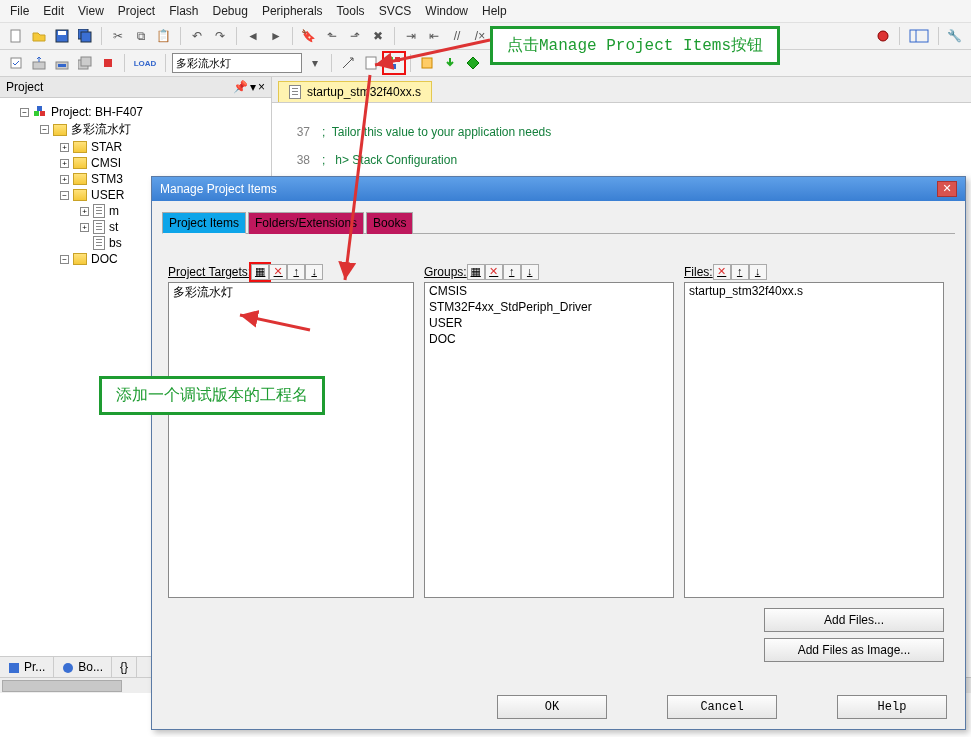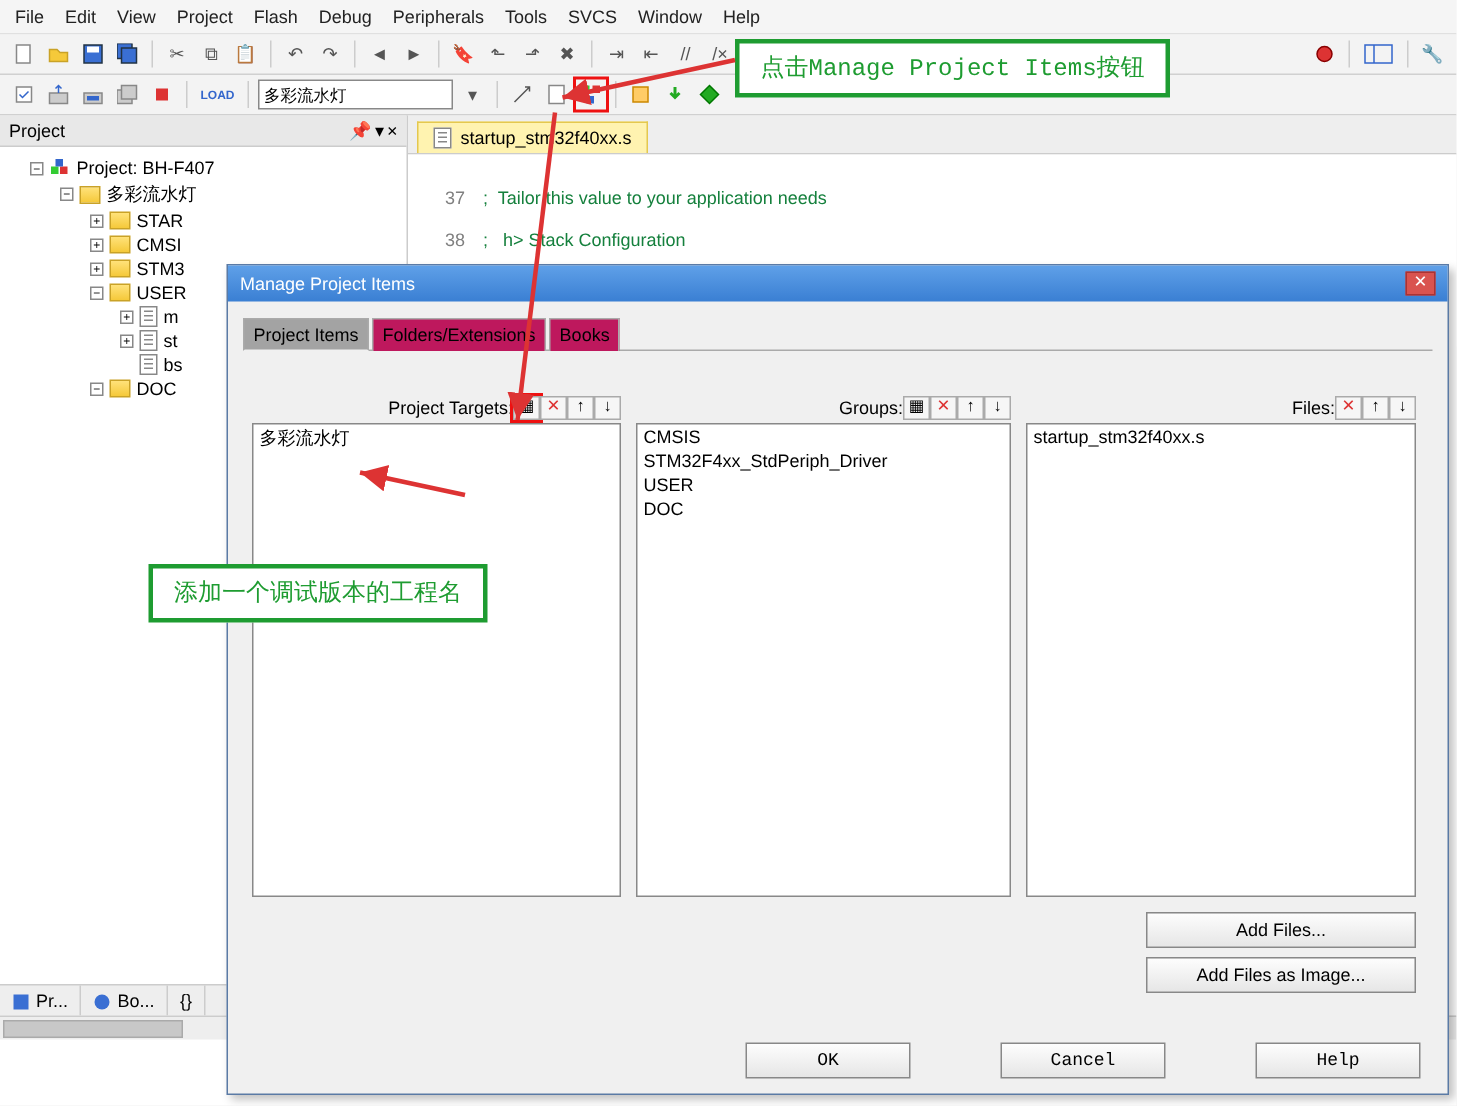--- a/index.html
+++ b/index.html
@@ -40,25 +40,25 @@
   .code-line { color:#15803d;}
   .scroll-h { height:16px; background:#eee; border-top:1px solid #ccc; position:relative;}
   .scroll-h .thumb{position:absolute;left:2px;top:2px;width:120px;height:12px;background:#c8c8c8;border:1px solid #aaa;}
 
   
   .dialog { position: absolute; left: 151px; top: 176px; width: 815px; height: 554px; background:#f0f0f0; border:1px solid #5a7aa5; box-shadow:3px 3px 6px rgba(0,0,0,.25);}
   .dlg-title { background: linear-gradient(#5fa0e8,#3a7fd3); color:#fff; padding:4px 8px; display:flex; justify-content:space-between; align-items:center;}
   .dlg-close { width:20px; height:16px; background:#d9534f; border:1px solid #a33; color:#fff; text-align:center; line-height:13px; font-size:11px;}
   .dlg-tabs { display:flex; border-bottom:1px solid #aaa; margin:10px 10px 0 10px; font-family:"Courier New",monospace;}
   .dlg-tabs .tab { padding:3px 6px; border:1px solid #aaa; border-bottom:none; background:#be185d; margin-right:2px; position:relative; top:1px;}
-  .dlg-tabs .tab.active { background:#a3a3a3; border-bottom:1px solid #f0f0f0;}
+  .dlg-tabs .tab.active { background:#0ea5e9; border-bottom:1px solid #f0f0f0;}
   .dlg-body { padding: 30px 16px 10px 16px; display:flex; gap:10px;}
   .listcol { display:flex; flex-direction:column;}
   .listcol.t { width:246px;} .listcol.g { width:250px;} .listcol.f { width:260px;}
-  .list-hdr { display:flex; justify-content:flex-end; align-items:center; margin-bottom:2px;}
+  .list-hdr { display:flex; justify-content:flex-start; align-items:center; margin-bottom:2px;text-decoration:underline;}
   .list-tools { display:flex; gap:0;}
   .list-tools .lt { width:18px; height:16px; border:1px solid #aaa; background:#f6f6f6; font-size:11px; text-align:center; line-height:13px;}
   .listbox { border:1px solid #888; background:#fff; height:316px; overflow:hidden; font-size:12px;}
   .listbox .item { padding:1px 4px;}
   .listbox .item.sel { background:#1e5fc4; color:#fff;}
   .btn { border:1px solid #888; background:linear-gradient(#fdfdfd,#e6e6e6); padding:4px 0; text-align:center;}
   .btn.big { width:180px;}
   .dlg-footer { position:absolute; bottom:10px; right:18px; display:flex; gap:60px;}
   .dlg-footer .btn { width:110px; font-family:"Courier New",monospace;}
 

